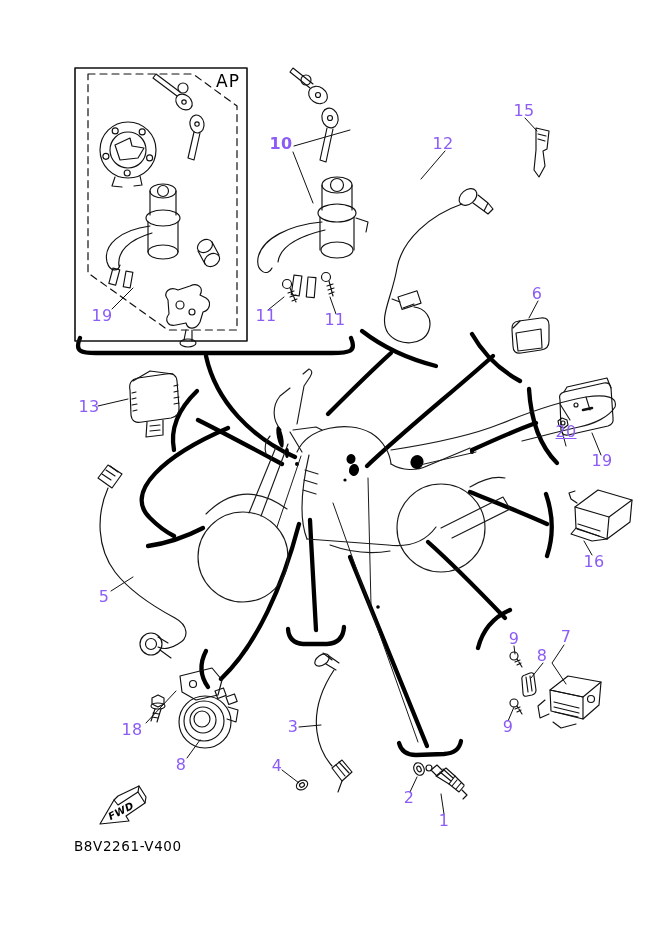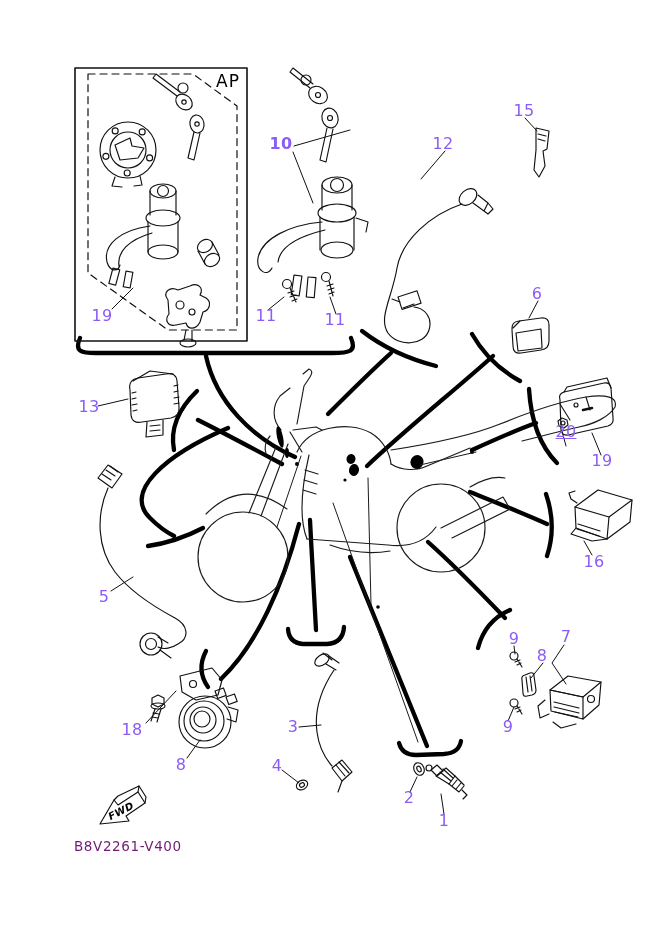--- a/index.html
+++ b/index.html
@@ -12,21 +12,21 @@
     position:absolute;transform:translate(-50%,-50%);
     font-size:16px;line-height:1;color:#8b5cf6;white-space:nowrap;
     letter-spacing:.3px;
   }
   .ap-label{
     position:absolute;left:228px;top:81px;transform:translate(-50%,-50%);
     font-size:17px;color:#000;letter-spacing:1px;
   }
   .drawing-number{
     position:absolute;left:74px;top:838px;
-    font-size:13.5px;color:#701a75;letter-spacing:.6px;
+    font-size:13.5px;color:#000000;letter-spacing:.6px;
   }
   .fwd-marker{
     position:absolute;left:121px;top:811px;
     transform:translate(-50%,-50%) rotate(-27deg);
     font-size:10px;font-weight:bold;font-style:italic;color:#000;
     letter-spacing:.4px;
   }
 </style>
 </head>
 <body>

